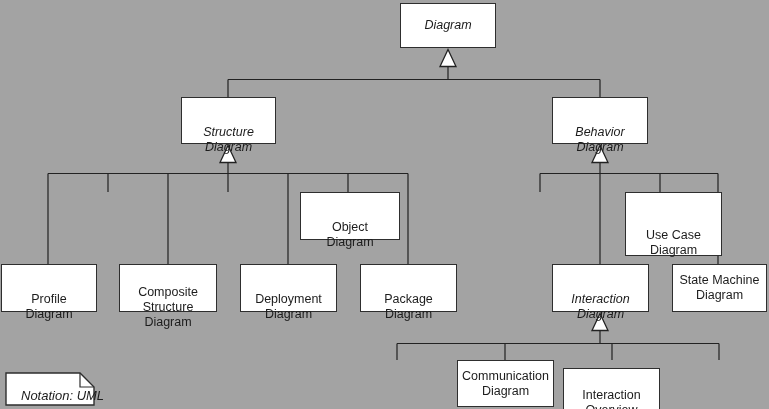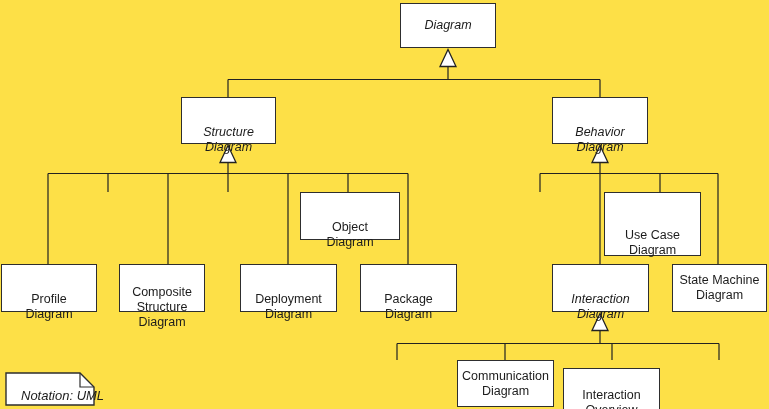--- a/index.html
+++ b/index.html
@@ -1,20 +1,20 @@
 <!DOCTYPE html>
 <html><head>
 <meta charset="utf-8">
 <style>
   html, body { margin: 0; padding: 0; background: #ffffff; }
   #canvas {
     position: relative;
     width: 769px;
     height: 409px;
-    background: #fde047;
+    background: #a3a3a3;
     font-family: "Liberation Sans", sans-serif;
     overflow: hidden;
   }
   #connectors {
     position: absolute;
     left: 0; top: 0;
     width: 769px; height: 409px;
   }
   .node {
     position: absolute;
@@ -100,29 +100,29 @@
     <span class="lbl w78">Behavior Diagram</span>
   </div>
 
 
 
   <div class="node" style="left:300px;top:192px;width:100px;height:48px">
     <span class="lbl w78">Object Diagram</span>
   </div>
 
 
-  <div class="node" style="left:604px;top:192px;width:97px;height:64px">
+  <div class="node" style="left:625px;top:192px;width:97px;height:64px">
     <span class="lbl w78">Use Case Diagram</span>
   </div>
 
   <div class="node" style="left:1px;top:264px;width:96px;height:48px">
     <span class="lbl w78">Profile Diagram</span>
   </div>
 
-  <div class="node" style="left:119px;top:264px;width:86px;height:48px">
+  <div class="node" style="left:119px;top:264px;width:98px;height:48px">
     <span class="lbl w78">Composite Structure Diagram</span>
   </div>
 
   <div class="node" style="left:240px;top:264px;width:97px;height:48px">
     <span class="lbl w78">Deployment Diagram</span>
   </div>
 
   <div class="node" style="left:360px;top:264px;width:97px;height:48px">
     <span class="lbl w78">Package Diagram</span>
   </div>

